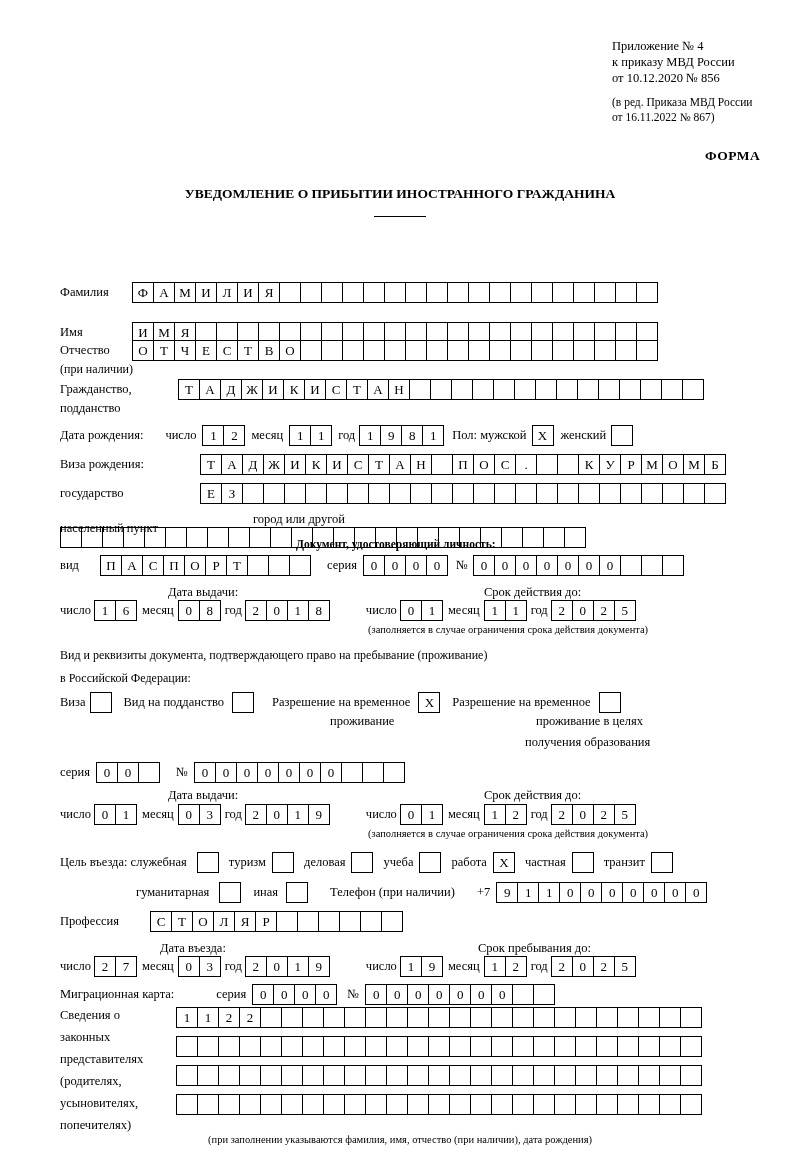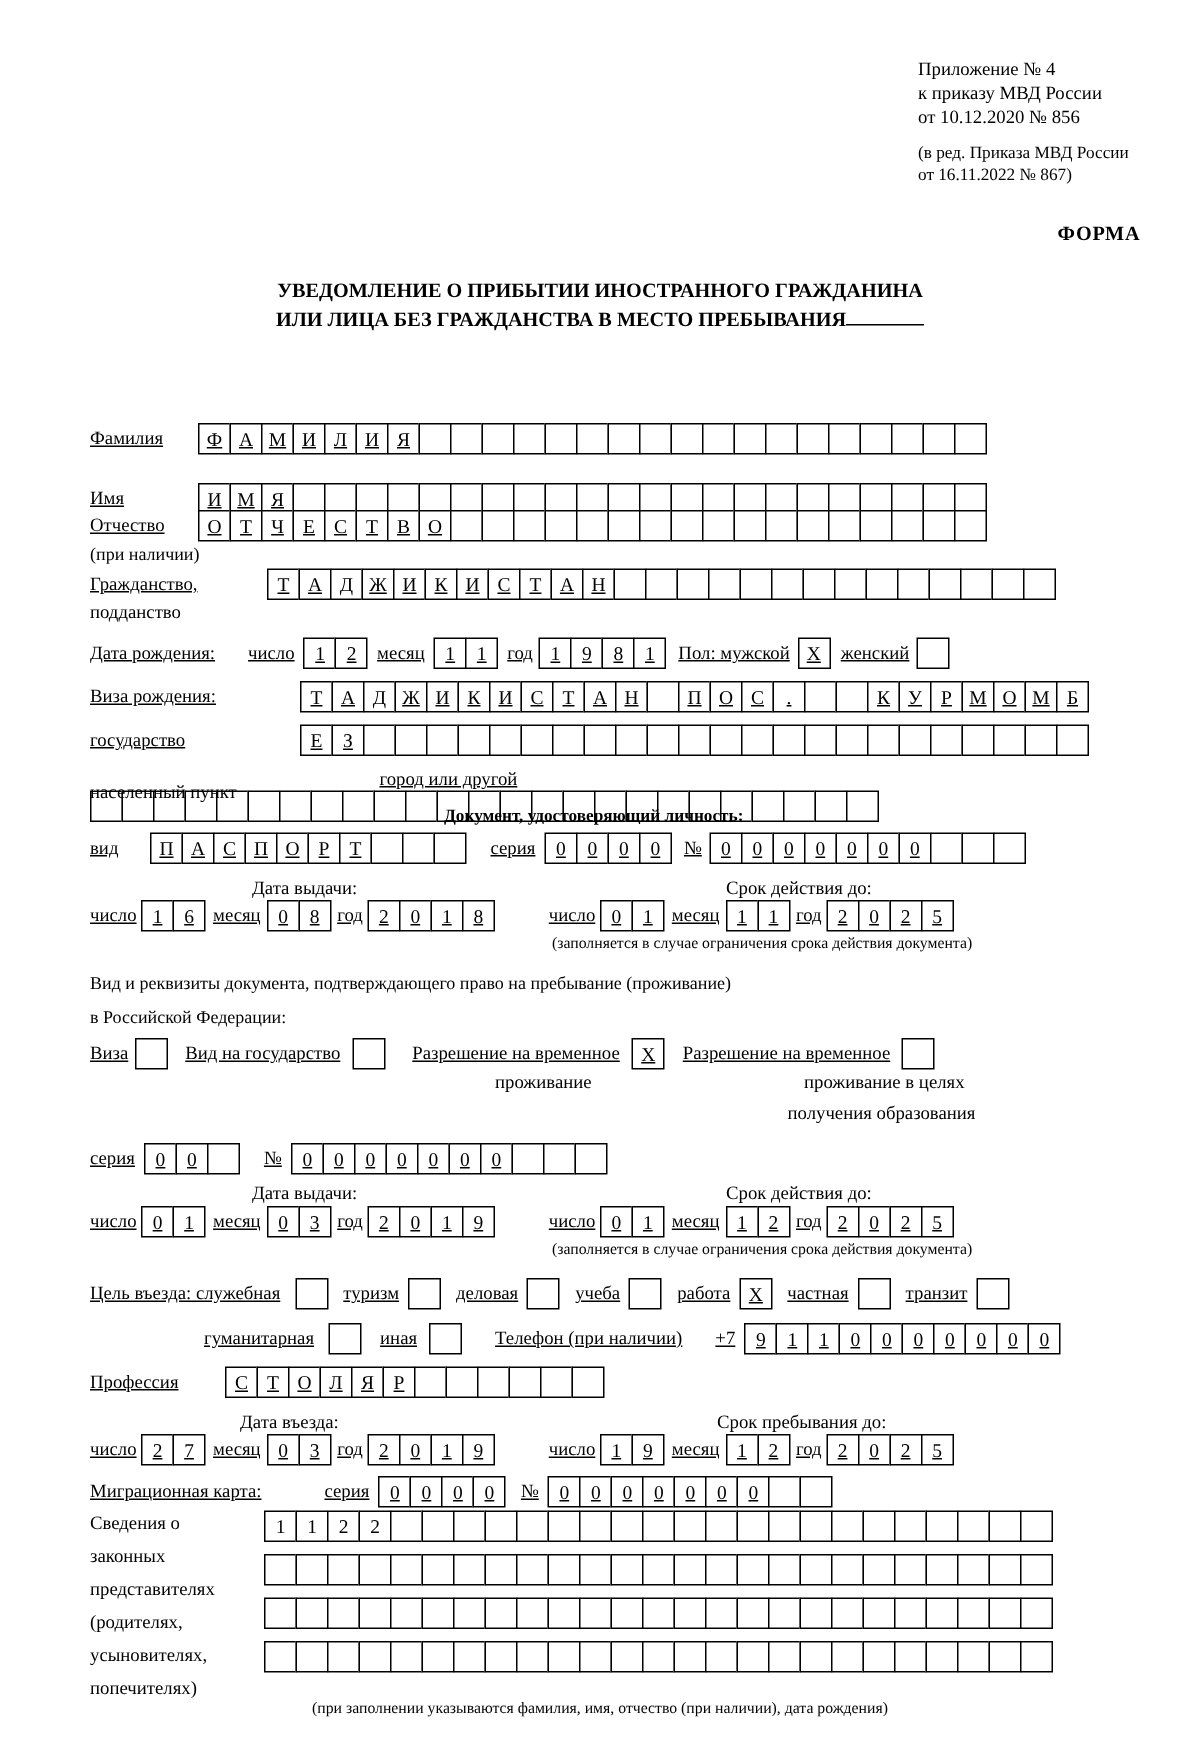--- a/index.html
+++ b/index.html
@@ -16,21 +16,21 @@
   
   .hdr{position:absolute;left:612px;top:38px;font-size:12.5px;line-height:16px;}
   .hdr .small{font-size:11.5px;line-height:15px;margin-top:9px;}
   .forma{position:absolute;left:705px;top:148px;font-size:13.5px;font-weight:bold;letter-spacing:.5px;}
 
   .title{position:absolute;left:0;top:184px;width:800px;text-align:center;font-weight:bold;font-size:13.5px;line-height:19px;}
   .title .u{display:inline-block;border-bottom:1px solid #000;width:52px;}
   .section1{position:absolute;left:0;top:242px;width:800px;text-align:center;font-weight:bold;font-size:12.5px;}
 
   
-  .row{position:absolute;display:flex;align-items:center;text-decoration:underline;}
+  .row{position:absolute;display:flex;align-items:center;}
   .lbl{font-size:12.5px;white-space:nowrap;}
   .lbl.b{font-weight:bold;}
   .small{font-size:11px;}
 
   
   .cells{display:flex;}
   .cell{
     width:22px;height:21px;
     border:1px solid #000;
     margin-left:-1px;
@@ -57,21 +57,21 @@
     <div>Приложение № 4</div>
     <div>к приказу МВД России</div>
     <div>от 10.12.2020 № 856</div>
     <div class="small">(в ред. Приказа МВД России</div>
     <div class="small" style="margin-top:0">от 16.11.2022 № 867)</div>
   </div>
   <div class="forma">ФОРМА</div>
 
   <div class="title">
     <div>УВЕДОМЛЕНИЕ О ПРИБЫТИИ ИНОСТРАННОГО ГРАЖДАНИНА</div>
-    <div><span>ИЛИ ЛИЦА БЕЗ ГРАЖДАНСТВА В МЕСТО ПРЕБЫВАНИЯ</span><span class="u"></span></div>
+    <div><span class="u"></span></div>
   </div>
 
   <div class="row" style="left:60px;top:282px;">
     <span class="lbl" style="width:72px">Фамилия</span>
     <span class="cells" id="c-familiya">
         <span class="cell">Ф</span>
         <span class="cell">А</span>
         <span class="cell">М</span>
         <span class="cell">И</span>
         <span class="cell">Л</span>
@@ -387,21 +387,21 @@
       </span>
   </div>
   <div class="note" style="position:absolute;left:368px;top:624px;">(заполняется в случае ограничения срока действия документа)</div>
 
   <div class="lbl" style="position:absolute;left:60px;top:648px;font-size:12px;">Вид и реквизиты документа, подтверждающего право на пребывание (проживание)</div>
   <div class="lbl" style="position:absolute;left:60px;top:671px;font-size:12px;">в Российской Федерации:</div>
 
   <div class="row" style="left:60px;top:692px;">
     <span class="lbl">Виза</span>
     <span class="box" style="margin-left:4px"></span>
-    <span class="lbl" style="margin-left:12px">Вид на государство</span>
+    <span class="lbl" style="margin-left:12px">Вид на подданство</span>
     <span class="box" style="margin-left:8px"></span>
     <span class="lbl" style="margin-left:18px">Разрешение на временное</span>
     <span class="box" style="margin-left:8px">X</span>
     <span class="lbl" style="margin-left:12px">Разрешение на временное</span>
     <span class="box" style="margin-left:8px"></span>
   </div>
   <div class="lbl" style="position:absolute;left:330px;top:714px;">проживание</div>
   <div class="lbl" style="position:absolute;left:536px;top:714px;">проживание в целях</div>
   <div class="lbl" style="position:absolute;left:525px;top:735px;">получения образования</div>
 

